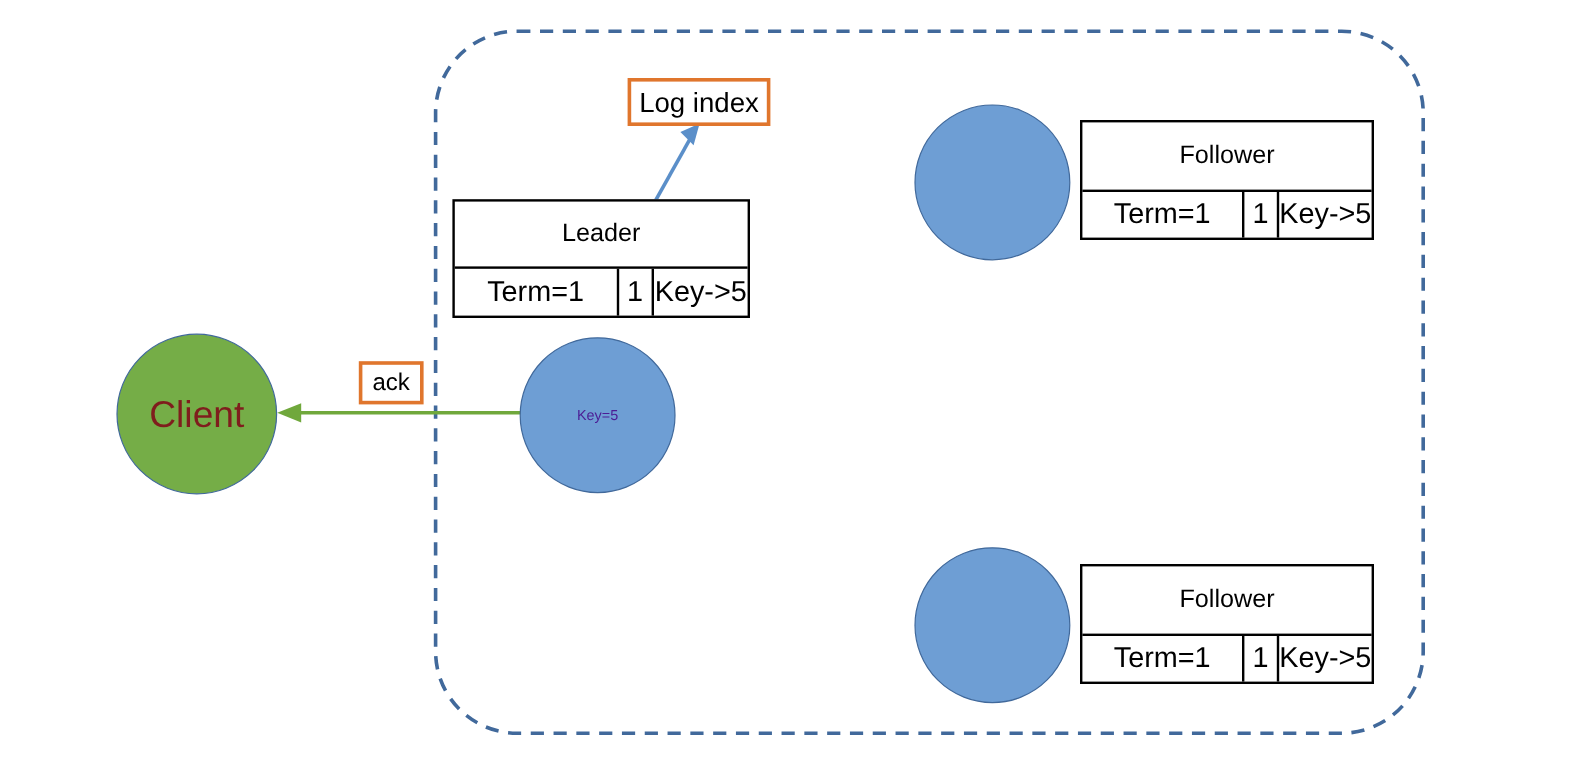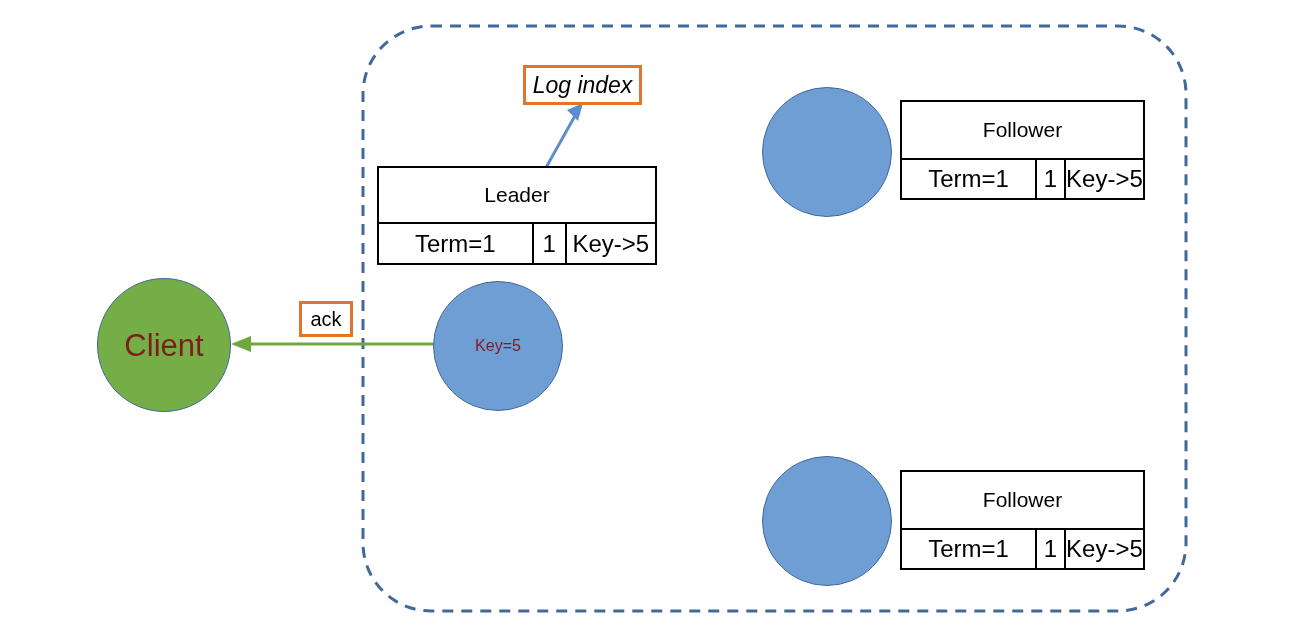--- a/index.html
+++ b/index.html
@@ -39,22 +39,22 @@
   .circle-green {
     background: #75AD47;
     border: 1px solid #41699B;
   }
   .circle-label-dark {
     color: #7f1d1d;
     font-size: 31px;
     line-height: 1;
   }
   .circle-label-light {
-    color: #7f1d1d;
-    font-size: 16px;
+    color: #4c1d95;
+    font-size: 12px;
     line-height: 1;
   }
   
   .node-table {
     position: absolute;
     box-sizing: border-box;
     border: 2px solid #000000;
     background: #ffffff;
     display: flex;
     flex-direction: column;
@@ -94,21 +94,21 @@
   .callout-box {
     position: absolute;
     box-sizing: border-box;
     border: 3px solid #E0762D;
     background: #ffffff;
     display: flex;
     align-items: center;
     justify-content: center;
     color: #000000;
   }
-  #log-index-box { font-size: 23px; font-style: italic; }
+  #log-index-box { font-size: 23px; }
   #ack-box { font-size: 20px; }
 </style>
 </head>
 <body>
 
 <div id="canvas">
 
   <svg class="svg-layer" viewBox="0 0 1314 634" xmlns="http://www.w3.org/2000/svg">
 
     <rect x="363" y="26" width="823" height="585" rx="68" ry="68" fill="none" stroke="#41699B" stroke-width="3" stroke-dasharray="11 8" stroke-linecap="butt"></rect>
@@ -129,21 +129,21 @@
   </div>
 
   <div class="callout-box" id="ack-box" style="left:299px; top:301px; width:54px; height:36px;">
     <span>ack</span>
   </div>
 
   <div class="callout-box" id="log-index-box" style="left:523px; top:65px; width:119px; height:40px;">
     <span>Log index</span>
   </div>
 
-  <div class="node-table" style="left:377px; top:166px; width:280px; height:99px;">
+  <div class="node-table" style="left:377px; top:166px; width:248px; height:99px;">
     <div class="tbl-header" style="height:56px;">Leader</div>
     <div class="tbl-row">
       <div class="tbl-cell cell-term">Term=1</div>
       <div class="tbl-cell cell-index">1</div>
       <div class="tbl-cell cell-kv">Key-&gt;5</div>
     </div>
   </div>
 
   <div class="node-circle circle-blue" style="left:433px; top:281px; width:130px; height:130px;">
     <span class="circle-label-light">Key=5</span>

